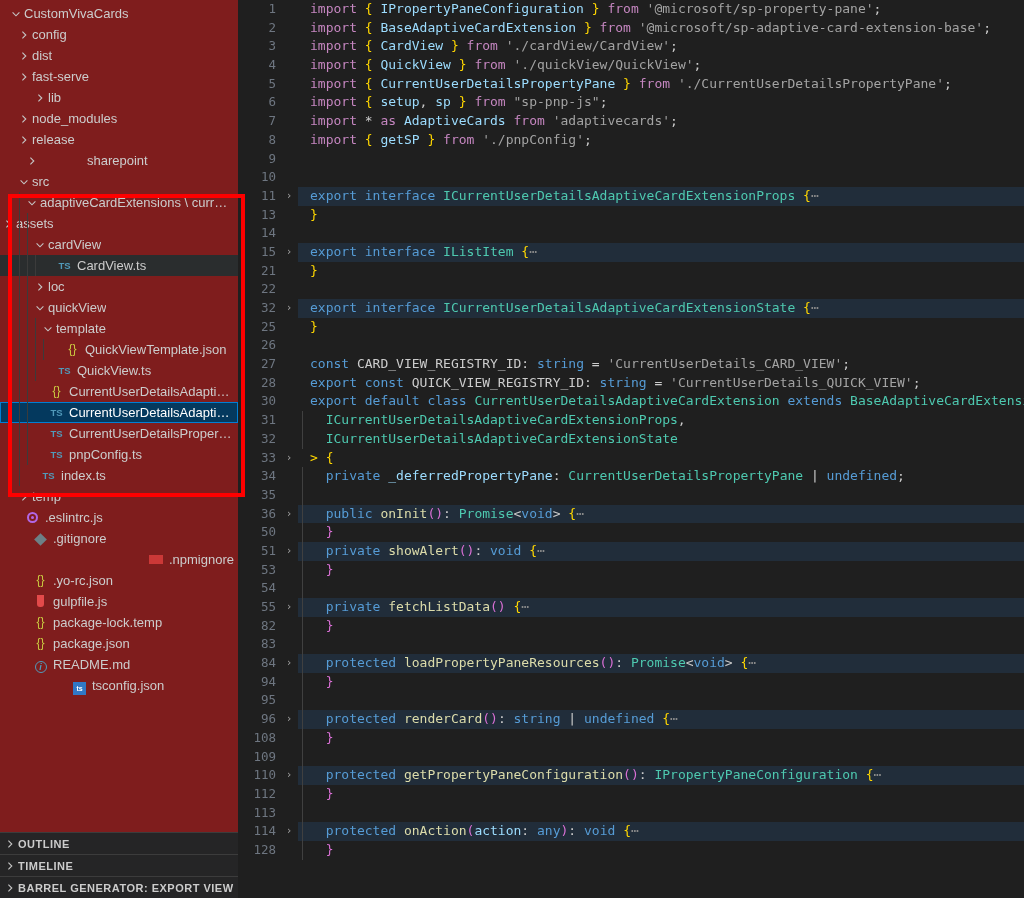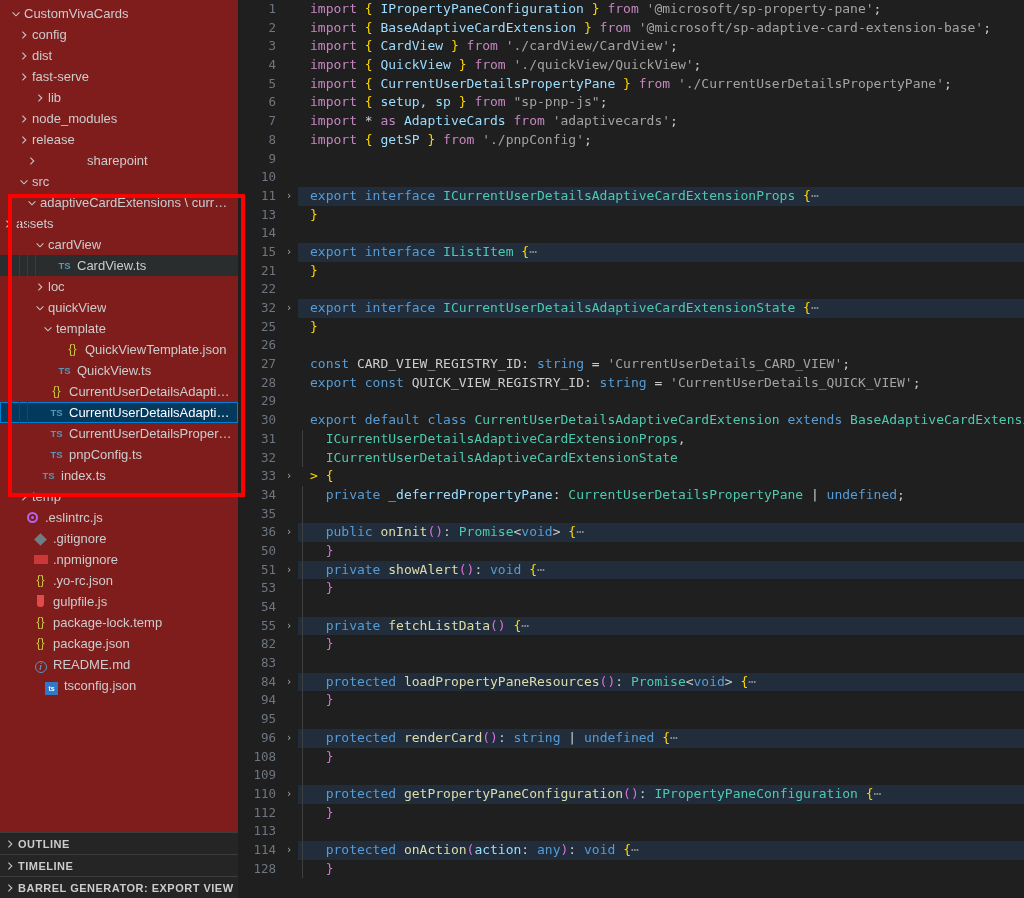--- a/index.html
+++ b/index.html
@@ -298,21 +298,21 @@
         <div class="row" style="padding-left: 8px;">
           <span class="nospacer"></span>
           <span class="ficon"><span style="display:inline-block;width:11px;height:11px;border:2px solid #b267e6;border-radius:50%;position:relative;top:2px;"><span style="display:block;width:3px;height:3px;background:#b267e6;border-radius:50%;margin:2px auto;"></span></span></span>
           <span class="lbl">.eslintrc.js</span>
         </div>
         <div class="row" style="padding-left: 16px;">
           <span class="nospacer"></span>
           <span class="ficon"><span style="display:inline-block;width:9px;height:9px;background:#6d8086;transform:rotate(45deg);position:relative;top:2px;"></span></span>
           <span class="lbl">.gitignore</span>
         </div>
-        <div class="row" style="padding-left: 16px;">
+        <div class="row" style=" justify-content: flex-end;">
           <span class="nospacer"></span>
           <span class="ficon"><span style="display:inline-block;width:14px;height:9px;background:#cb3837;position:relative;top:1px;"></span></span>
           <span class="lbl">.npmignore</span>
         </div>
         <div class="row" style="padding-left: 16px;">
           <span class="nospacer"></span>
           <span class="ficon json-ic">{}</span>
           <span class="lbl">.yo-rc.json</span>
         </div>
         <div class="row" style="padding-left: 16px;">
@@ -328,21 +328,21 @@
         <div class="row" style="padding-left: 16px;">
           <span class="nospacer"></span>
           <span class="ficon json-ic">{}</span>
           <span class="lbl">package.json</span>
         </div>
         <div class="row" style="padding-left: 16px;">
           <span class="nospacer"></span>
           <span class="ficon"><span style="display:inline-block;width:12px;height:12px;border:1.3px solid #519aba;border-radius:50%;color:#519aba;font-size:9px;line-height:10px;font-style:italic;position:relative;top:2px;">i</span></span>
           <span class="lbl">README.md</span>
         </div>
-        <div class="row" style="padding-left: 27px;">
+        <div class="row" style="padding-left: 27px; margin-left: 28px;">
           <span class="nospacer"></span>
           <span class="ficon"><span style="display:inline-block;width:13px;height:13px;background:#3178c6;color:#fff;font-size:7px;line-height:13px;position:relative;top:2px;">ts</span></span>
           <span class="lbl">tsconfig.json</span>
         </div>
       </div>
     <div id="panels">
         <div class="panel">
           <span class="twisty"><svg width="10" height="10" viewBox="0 0 10 10">
               <path d="M3.4 1.6 L6.8 5 L3.4 8.4" fill="none" stroke="#c5c5c5" stroke-width="1.1"></path>
             </svg></span>
@@ -379,21 +379,20 @@
       <div class="cline"><span class="ln">13</span><span class="fold"></span><span class="codecell"><span class="br">}</span></span></div>
       <div class="cline"><span class="ln">14</span><span class="fold"></span><span class="codecell"></span></div>
       <div class="cline fold-hl"><span class="ln">15</span><span class="fold">›</span><span class="codecell"><span class="k">export</span><span class="pl"> </span><span class="k">interface</span><span class="pl"> </span><span class="typ">IListItem</span><span class="pl"> </span><span class="br">{</span><span class="dots">⋯</span></span></div>
       <div class="cline"><span class="ln">21</span><span class="fold"></span><span class="codecell"><span class="br">}</span></span></div>
       <div class="cline"><span class="ln">22</span><span class="fold"></span><span class="codecell"></span></div>
       <div class="cline fold-hl"><span class="ln">32</span><span class="fold">›</span><span class="codecell"><span class="k">export</span><span class="pl"> </span><span class="k">interface</span><span class="pl"> </span><span class="typ">ICurrentUserDetailsAdaptiveCardExtensionState</span><span class="pl"> </span><span class="br">{</span><span class="dots">⋯</span></span></div>
       <div class="cline"><span class="ln">25</span><span class="fold"></span><span class="codecell"><span class="br">}</span></span></div>
       <div class="cline"><span class="ln">26</span><span class="fold"></span><span class="codecell"></span></div>
       <div class="cline"><span class="ln">27</span><span class="fold"></span><span class="codecell"><span class="k">const</span><span class="pl"> </span><span class="pl">CARD_VIEW_REGISTRY_ID</span><span class="pl">: </span><span class="k">string</span><span class="pl"> = </span><span class="str">'CurrentUserDetails_CARD_VIEW'</span><span class="pl">;</span></span></div>
       <div class="cline"><span class="ln">28</span><span class="fold"></span><span class="codecell"><span class="k">export</span><span class="pl"> </span><span class="k">const</span><span class="pl"> </span><span class="pl">QUICK_VIEW_REGISTRY_ID</span><span class="pl">: </span><span class="k">string</span><span class="pl"> = </span><span class="str">'CurrentUserDetails_QUICK_VIEW'</span><span class="pl">;</span></span></div>
-      <div class="cline"><span class="ln">29</span><span class="fold"></span><span class="codecell"></span></div>
       <div class="cline"><span class="ln">30</span><span class="fold"></span><span class="codecell"><span class="k">export</span><span class="pl"> </span><span class="k">default</span><span class="pl"> </span><span class="k">class</span><span class="pl"> </span><span class="typ">CurrentUserDetailsAdaptiveCardExtension</span><span class="pl"> </span><span class="k">extends</span><span class="pl"> </span><span class="typ">BaseAdaptiveCardExtension</span></span></div>
       <div class="cline"><span class="ln">31</span><span class="fold"></span><span class="codecell"><span class="ig"></span><span class="pl">  </span><span class="typ">ICurrentUserDetailsAdaptiveCardExtensionProps</span><span class="pl">,</span></span></div>
       <div class="cline"><span class="ln">32</span><span class="fold"></span><span class="codecell"><span class="ig"></span><span class="pl">  </span><span class="typ">ICurrentUserDetailsAdaptiveCardExtensionState</span></span></div>
       <div class="cline"><span class="ln">33</span><span class="fold">›</span><span class="codecell"><span class="br">&gt; {</span></span></div>
       <div class="cline"><span class="ln">34</span><span class="fold"></span><span class="codecell"><span class="ig"></span><span class="pl">  </span><span class="k">private</span><span class="pl"> </span><span class="var">_deferredPropertyPane</span><span class="pl">: </span><span class="typ">CurrentUserDetailsPropertyPane</span><span class="pl"> | </span><span class="k">undefined</span><span class="pl">;</span></span></div>
       <div class="cline"><span class="ln">35</span><span class="fold"></span><span class="codecell"><span class="ig"></span></span></div>
       <div class="cline fold-hl"><span class="ln">36</span><span class="fold">›</span><span class="codecell"><span class="ig"></span><span class="pl">  </span><span class="k">public</span><span class="pl"> </span><span class="fn">onInit</span><span class="brp">()</span><span class="pl">: </span><span class="typ">Promise</span><span class="pl">&lt;</span><span class="k">void</span><span class="pl">&gt; </span><span class="br">{</span><span class="dots">⋯</span></span></div>
       <div class="cline"><span class="ln">50</span><span class="fold"></span><span class="codecell"><span class="ig"></span><span class="pl">  </span><span class="brp">}</span></span></div>
       <div class="cline fold-hl"><span class="ln">51</span><span class="fold">›</span><span class="codecell"><span class="ig"></span><span class="pl">  </span><span class="k">private</span><span class="pl"> </span><span class="fn">showAlert</span><span class="brp">()</span><span class="pl">: </span><span class="k">void</span><span class="pl"> </span><span class="br">{</span><span class="dots">⋯</span></span></div>
       <div class="cline"><span class="ln">53</span><span class="fold"></span><span class="codecell"><span class="ig"></span><span class="pl">  </span><span class="brp">}</span></span></div>

